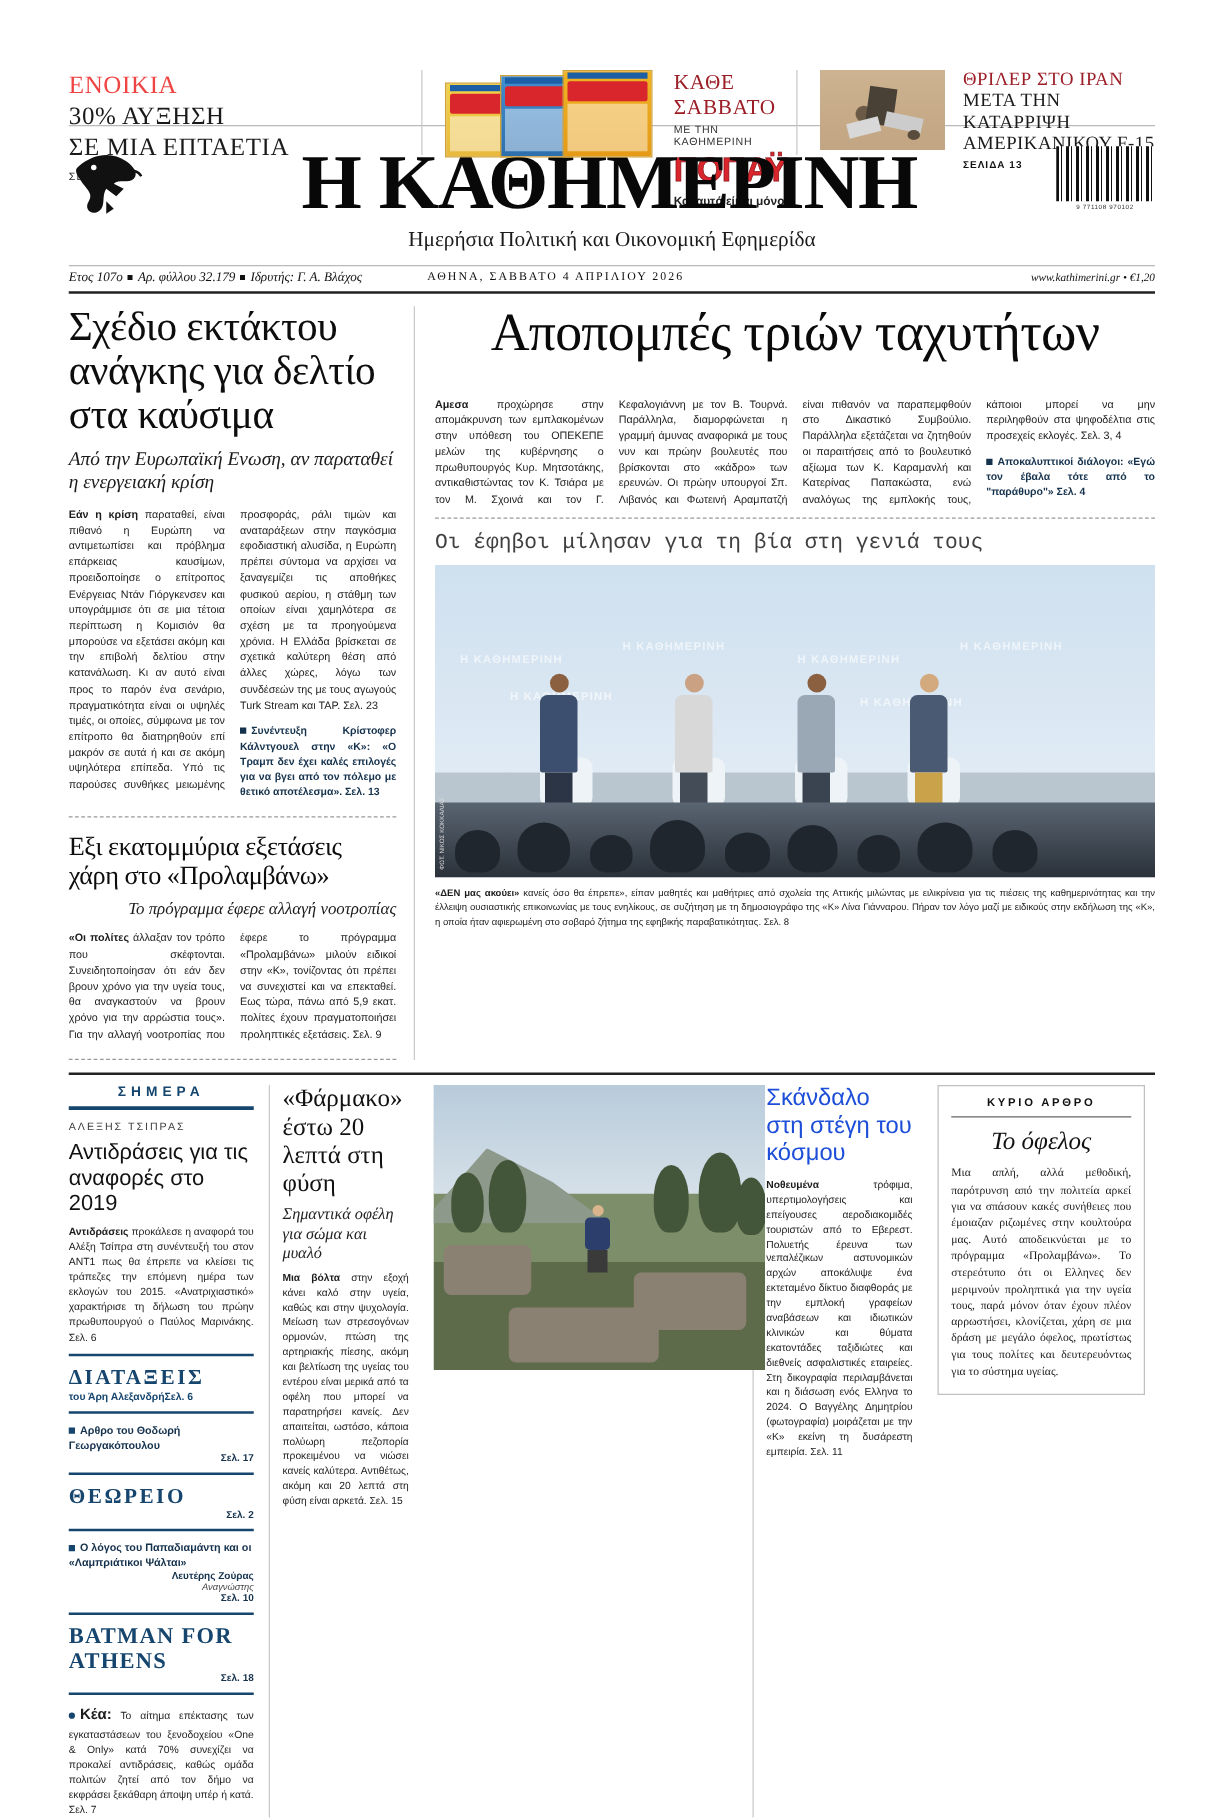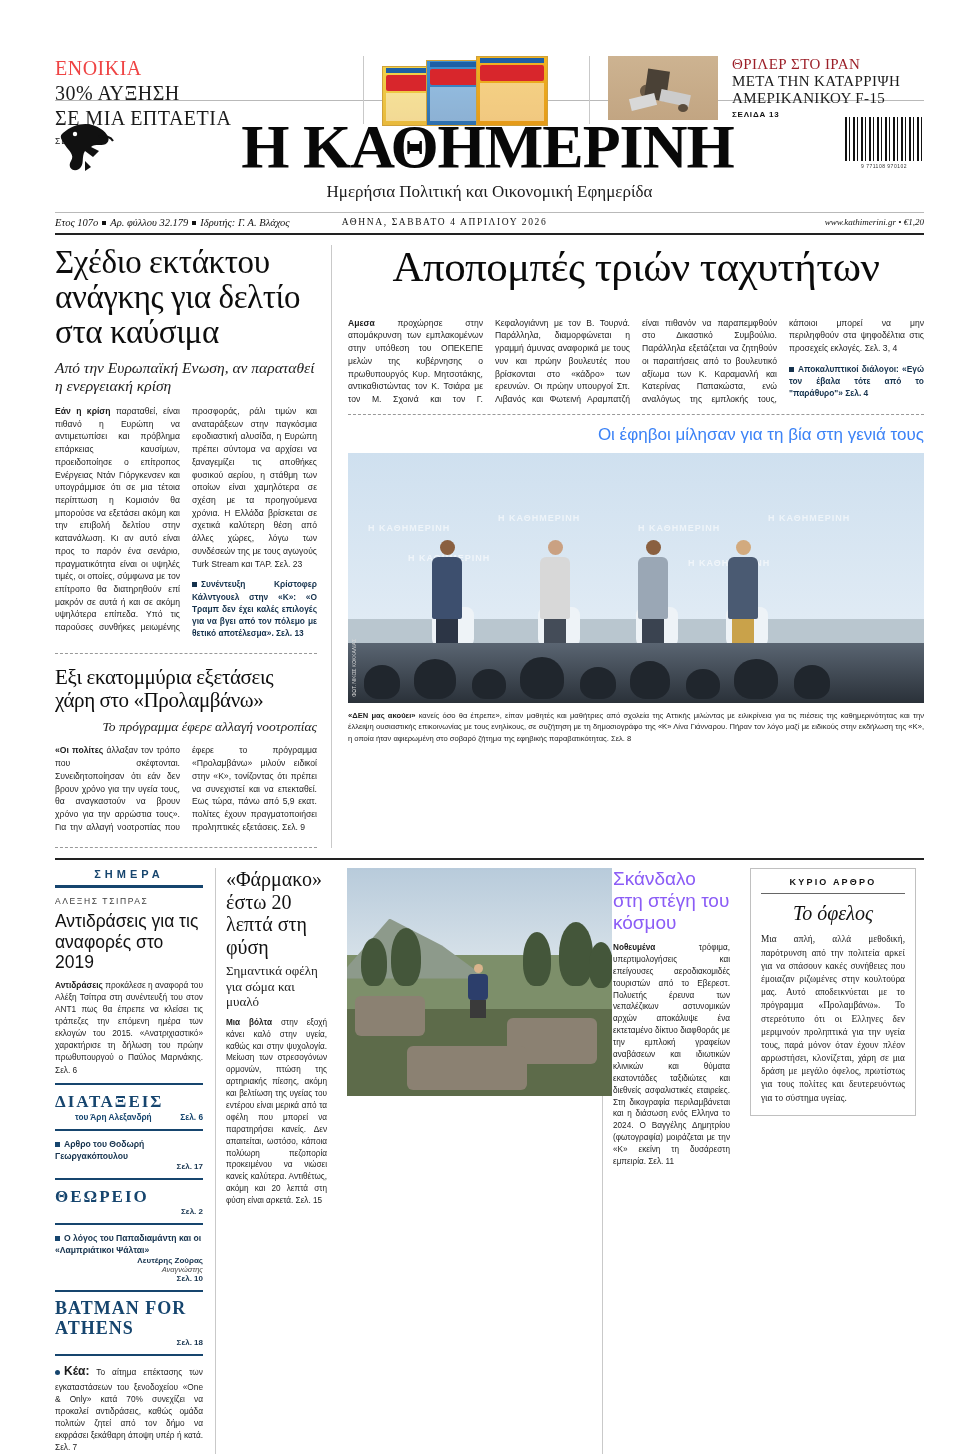--- a/index.html
+++ b/index.html
@@ -82,21 +82,21 @@
   .body4 { column-count:4; column-gap:12px; }
 
   .bullet-box { margin-top:8px; font-size:8.4px; line-height:1.45; font-weight:bold; color:#15324d; }
   .bullet-box .bsq { display:inline-block; width:5px; height:5px; background:#15324d; margin-right:4px; }
 
   .hl-main { font-family:"Liberation Serif",serif; font-size:43px; line-height:1.02; text-align:center;
              letter-spacing:-.6px; color:#0a0a0a; }
   .dek-main { font-family:"Liberation Serif",serif; font-style:italic; font-size:16px; text-align:center;
               margin-top:7px; color:#1b1b1b;}
 
-  .photo-title { font-family:Liberation Sans, sans-serif; font-size:17px; text-align:right; margin:10px 0 8px; color:#3b82f6;}
+  .photo-title { font-family:Liberation Mono, monospace; font-size:17px; text-align:left; margin:10px 0 8px; color:#404040;}
   .photo-main { height:250px; position:relative; overflow:hidden; background:linear-gradient(#cfe0ef,#e8f0f7); }
   .wm { position:absolute; color:rgba(255,255,255,.6); font-size:9px; font-weight:bold; letter-spacing:1px; }
   .stage-floor { position:absolute; left:0; right:0; bottom:58px; height:26px; background:#b9c6cf; }
   .fig { position:absolute; bottom:58px; width:34px; }
   .fig .head { width:15px; height:15px; border-radius:50%; margin:0 auto 2px; }
   .fig .body { width:30px; height:62px; border-radius:6px 6px 2px 2px; margin:0 auto;}
   .fig .legs { width:22px; height:26px; margin:0 auto; }
   .chair { position:absolute; bottom:56px; width:42px; height:40px; background:#eef3f7; border-radius:8px; }
   .audience { position:absolute; left:0; right:0; bottom:0; height:60px; background:linear-gradient(#5a6572,#2a3139);}
   .head-a { position:absolute; bottom:4px; border-radius:50% 50% 40% 40%; background:#20262d; }
@@ -112,45 +112,45 @@
   .lc3 { width:265px; padding:0 10px; }
   .lc4 { width:138px; padding:0 10px; border-left:1px solid #c9c9c9;}
   .lc5 { width:176px; padding-left:10px; }
 
   .simera { text-align:center; font-size:11px; letter-spacing:4px; color:#16456e; font-weight:bold; }
   .simera-rule { border-top:3px solid #16456e; margin:5px 0 8px;}
   .kicker { font-size:8.5px; letter-spacing:1.6px; color:#3b3b3b; margin-bottom:5px;}
   .hl-sb { font-family:"Liberation Sans",sans-serif; font-size:17.5px; line-height:1.15; color:#111; }
   .txt-sb { font-size:8.3px; line-height:1.46; text-align:justify; margin-top:7px; color:#1c1c1c;}
   .sec-head { font-family:"Liberation Serif",serif; font-size:17px; letter-spacing:2px; color:#16456e; font-weight:bold;}
-  .sec-sub { font-size:8.3px; font-weight:bold; color:#16456e; display:flex; justify-content:space-between;margin-left:20px;}
+  .sec-sub { font-size:8.3px; font-weight:bold; color:#16456e; display:flex; }
   .blue-rule { border-top:2px solid #16456e; margin:7px 0; }
   .itm { font-size:8.6px; font-weight:bold; line-height:1.4; color:#15324d; }
   .itm .bsq { display:inline-block; width:5px; height:5px; background:#16456e; margin-right:4px;}
   .right-pg { text-align:right; font-size:8px; font-weight:bold; color:#15324d; }
   .author-l { text-align:right; font-size:8px; font-weight:bold; color:#15324d;}
   .author-i { text-align:right; font-size:7.5px; font-style:italic; color:#444;}
   .batman { font-family:"Liberation Serif",serif; font-size:18px; font-weight:bold; letter-spacing:1px; color:#16456e; line-height:1.1;}
 
   .hl-c2 { font-family:"Liberation Serif",serif; font-size:20px; line-height:1.12; color:#111;}
-  .dek-c2 { font-family:"Liberation Serif",serif; font-size:13px; line-height:1.2; margin-top:5px; color:#222;}
+  .dek-c2 { font-family:"Liberation Serif",serif; font-style:italic; font-size:13px; line-height:1.2; margin-top:5px; color:#222;}
   .txt-c2 { font-size:8.2px; line-height:1.45; text-align:justify; margin-top:7px; color:#1c1c1c;}
 
   .photo-nature { width:265px; height:228px; position:relative; overflow:hidden;
       background:linear-gradient(#9fb8cc 0 38%, #7d8f6a 38% 62%, #5d6b4a 62% 100%); }
   .nt-sky { position:absolute; left:0; right:0; top:0; height:38%; background:linear-gradient(#b8cbdb,#d5e0e8);}
   .nt-mt  { position:absolute; left:-10px; top:22%; width:150px; height:60px; background:#8d9a8b; clip-path:polygon(0 100%,35% 0,70% 45%,100% 100%);}
   .nt-tree{ position:absolute; background:#44563a; border-radius:50% 50% 40% 40%; }
   .nt-rock{ position:absolute; background:#8b8172; border-radius:6px; }
   .hiker  { position:absolute; left:118px; top:96px; width:26px; height:54px;}
   .hiker .h-head { width:9px;height:9px;border-radius:50%;background:#d9b48c;margin:0 auto;}
   .hiker .h-body { width:20px;height:26px;background:#2c3e6b;border-radius:4px;margin:1px auto 0;}
   .hiker .h-leg  { width:16px;height:18px;background:#3a3a3a;margin:0 auto;}
 
-  .hl-c4 { font-family:"Liberation Sans",sans-serif; font-size:19px; line-height:1.15; color:#8b5cf6;}
+  .hl-c4 { font-family:"Liberation Sans",sans-serif; font-size:19px; line-height:1.15; color:#1d4ed8;}
   .txt-c4 { font-size:8.2px; line-height:1.45; text-align:justify; margin-top:8px; color:#1c1c1c;}
 
   .edit-box { border:1px solid #c0c0c0; padding:8px 10px 10px; }
   .edit-kick { text-align:center; font-size:9px; font-weight:bold; letter-spacing:2.2px; color:#111;}
   .edit-rule { border-top:1px solid #666; margin:6px 0 8px;}
   .edit-title{ font-family:"Liberation Serif",serif; font-style:italic; font-size:20px; text-align:center; color:#111;}
   .edit-txt  { font-family:"Liberation Serif",serif; font-size:9.3px; line-height:1.42; text-align:justify; margin-top:8px; color:#1a1a1a;}
 </style>
 </head>
 <body>
@@ -179,20 +179,26 @@
           <div class="band"></div>
           <div class="band2"></div>
         </div>
       <div class="comic c3">
           <div class="cap"></div>
           <div class="band"></div>
           <div class="band2"></div>
         </div>
     </div>
 
+    <div class="promo-right">
+      <div class="hl">ΚΑΘΕ ΣΑΒΒΑΤΟ</div>
+      <div class="sub">ΜΕ ΤΗΝ ΚΑΘΗΜΕΡΙΝΗ</div>
+      <div class="popeye-logo">ΠΟΠΑΫ</div>
+      <div class="tag">Και αυτό είμαι μόνο</div>
+    </div>
 
     <div class="promo-sep"></div>
 
     <div class="iran-thumb">
       <div class="deb d1"></div>
         <div class="deb d2"></div>
         <div class="deb d3"></div>
         <div class="deb d4"></div>
     </div>
     <div class="iran-txt">

